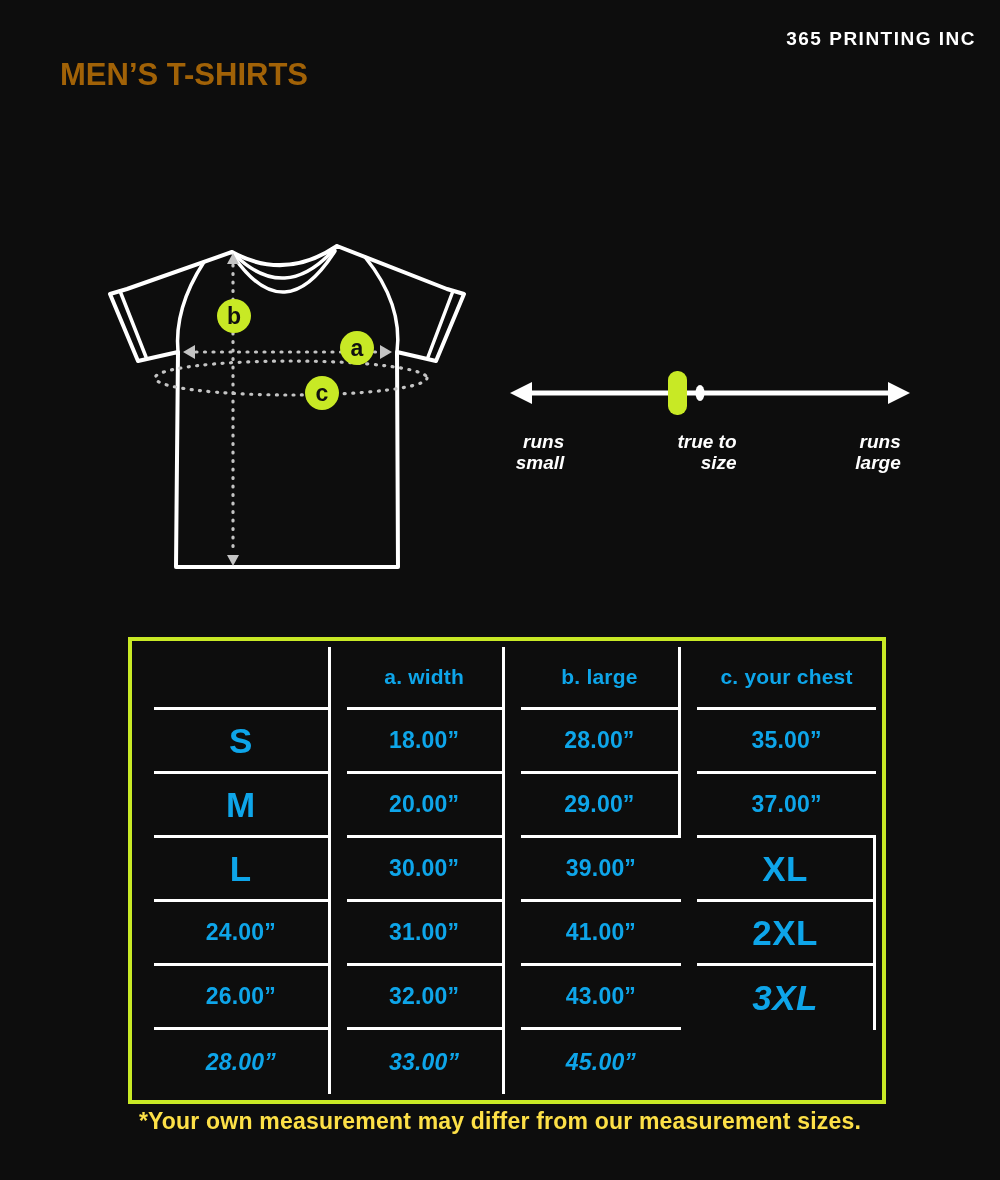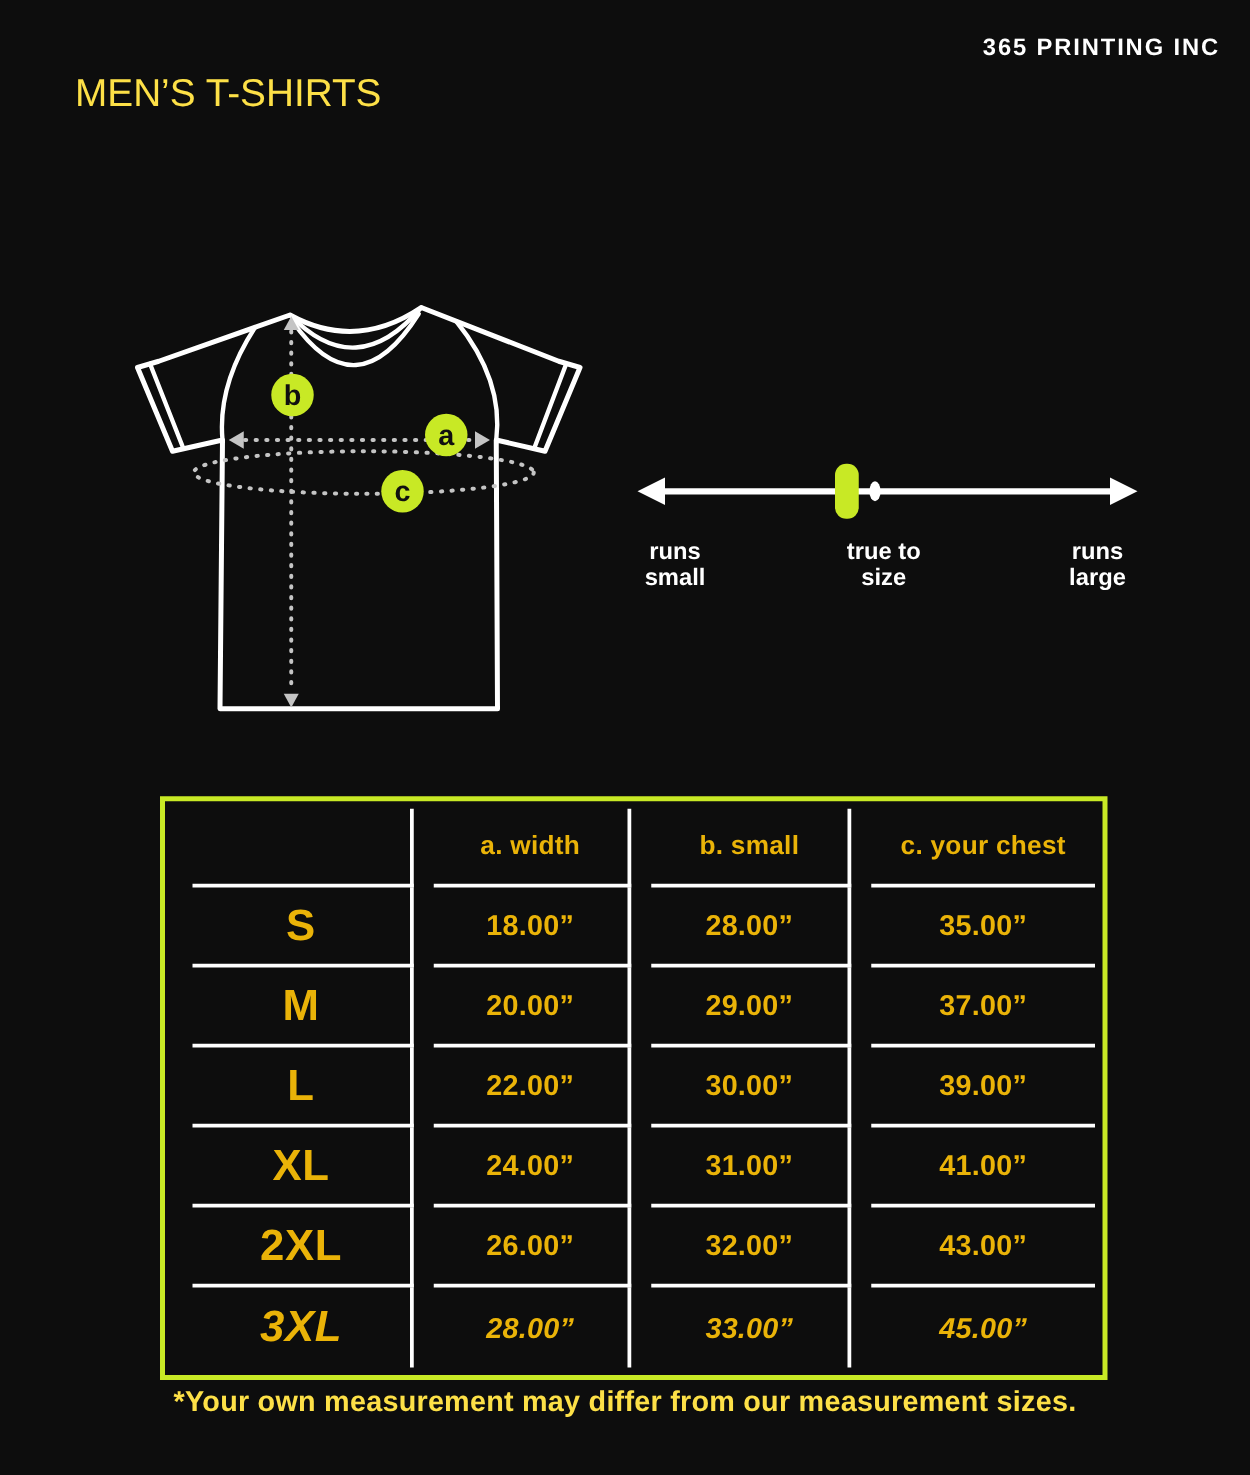--- a/index.html
+++ b/index.html
@@ -18,63 +18,63 @@
     position: absolute; top: 28px; right: 24px;
     font-size: 19px; font-weight: bold; letter-spacing: 1.5px;
     color: #ffffff; white-space: nowrap;
   }
   .title-block { position: absolute; left: 60px; top: 50px; display: inline-block; }
   .title-block h1 {
     font-size: 80px; font-weight: bold; letter-spacing: -2px;
     color: var(--accent, #c8e925); line-height: 1.0; white-space: nowrap;
   }
   .subtitle {
-    text-align: center; font-size: 31px; font-weight: normal;
-    letter-spacing: 0px; color: #fde047; margin-top: 7px; white-space: nowrap;
+    text-align: center; font-size: 31px; font-weight: bold;
+    letter-spacing: 0px; color: #a16207; margin-top: 7px; white-space: nowrap;
   }
 
   
   .diagram { position: absolute; left: 100px; top: 238px; width: 372px; height: 340px; }
   .diagram svg { position: absolute; left: 0; top: 0; }
   .marker {
     position: absolute; width: 34px; height: 34px; border-radius: 50%;
     background: var(--accent, #c8e925); color: #101010;
     display: flex; align-items: center; justify-content: center;
     font-size: 23px; font-weight: bold; line-height: 1;
   }
   .marker-b { left: 117px; top: 61px; }
   .marker-a { left: 240px; top: 93px; }
   .marker-c { left: 205px; top: 138px; }
 
   
   .fit-scale { position: absolute; left: 505px; top: 358px; width: 410px; height: 130px; }
   .fit-scale .scale-label {
     position: absolute; top: 74px; transform: translateX(-50%);
-    text-align: center; font-size: 19px; font-weight: bold; line-height: 1.08;
-    color: #ffffff; white-space: nowrap;
+    text-align: right; font-size: 19px; font-weight: bold; line-height: 1.08;
+    color: #ffffff; white-space: nowrap; font-style: italic;
   }
   .scale-label.left { left: 35px; }
   .scale-label.center { left: 202px; }
   .scale-label.right { left: 373px; }
 
   
   .size-table {
     position: absolute; left: 128px; top: 637px; width: 758px; height: 467px;
     border: 4px solid var(--accent, #c8e925);
     padding: 6px; background: #0d0d0d;
   }
   .grid {
     display: grid; width: 100%; height: 100%;
     grid-template-columns: 26.1% 23.6% 23.9% 26.4%;
     grid-template-rows: 63px repeat(6, 64px);
   }
   .cell {
     display: flex; align-items: center; justify-content: center;
     border-right: 3px solid #ffffff; border-bottom: 3px solid #ffffff;
-    color: #eab308; font-weight: bold; margin-left: 16px;
+    color: #0ea5e9; font-weight: bold; margin-left: 16px;
   }
   .cell.last-col { border-right: none; }
   .cell.last-row { border-bottom: none; font-style: italic; }
   .cell.head { font-size: 21px; letter-spacing: 0.2px; }
   .cell.size { font-size: 35px; letter-spacing: 0.5px; }
   .cell.val  { font-size: 23px; letter-spacing: 0.2px; }
 
   
   .footnote {
     position: absolute; left: 0; top: 1108px; width: 1000px;
@@ -148,35 +148,34 @@
       <div>runs</div>
       <div>large</div>
     </div>
   </div>
 
   <div class="size-table">
     <div class="grid">
 
       <div class="cell head"></div>
       <div class="cell head">a. width</div>
-      <div class="cell head">b. small</div>
+      <div class="cell head">b. large</div>
       <div class="cell head last-col">c. your chest</div>
 
       <div class="cell size">S</div>
       <div class="cell val">18.00”</div>
       <div class="cell val">28.00”</div>
       <div class="cell val last-col">35.00”</div>
 
       <div class="cell size">M</div>
       <div class="cell val">20.00”</div>
       <div class="cell val">29.00”</div>
       <div class="cell val last-col">37.00”</div>
 
       <div class="cell size">L</div>
-      <div class="cell val">22.00”</div>
       <div class="cell val">30.00”</div>
       <div class="cell val last-col">39.00”</div>
 
       <div class="cell size">XL</div>
       <div class="cell val">24.00”</div>
       <div class="cell val">31.00”</div>
       <div class="cell val last-col">41.00”</div>
 
       <div class="cell size">2XL</div>
       <div class="cell val">26.00”</div>

